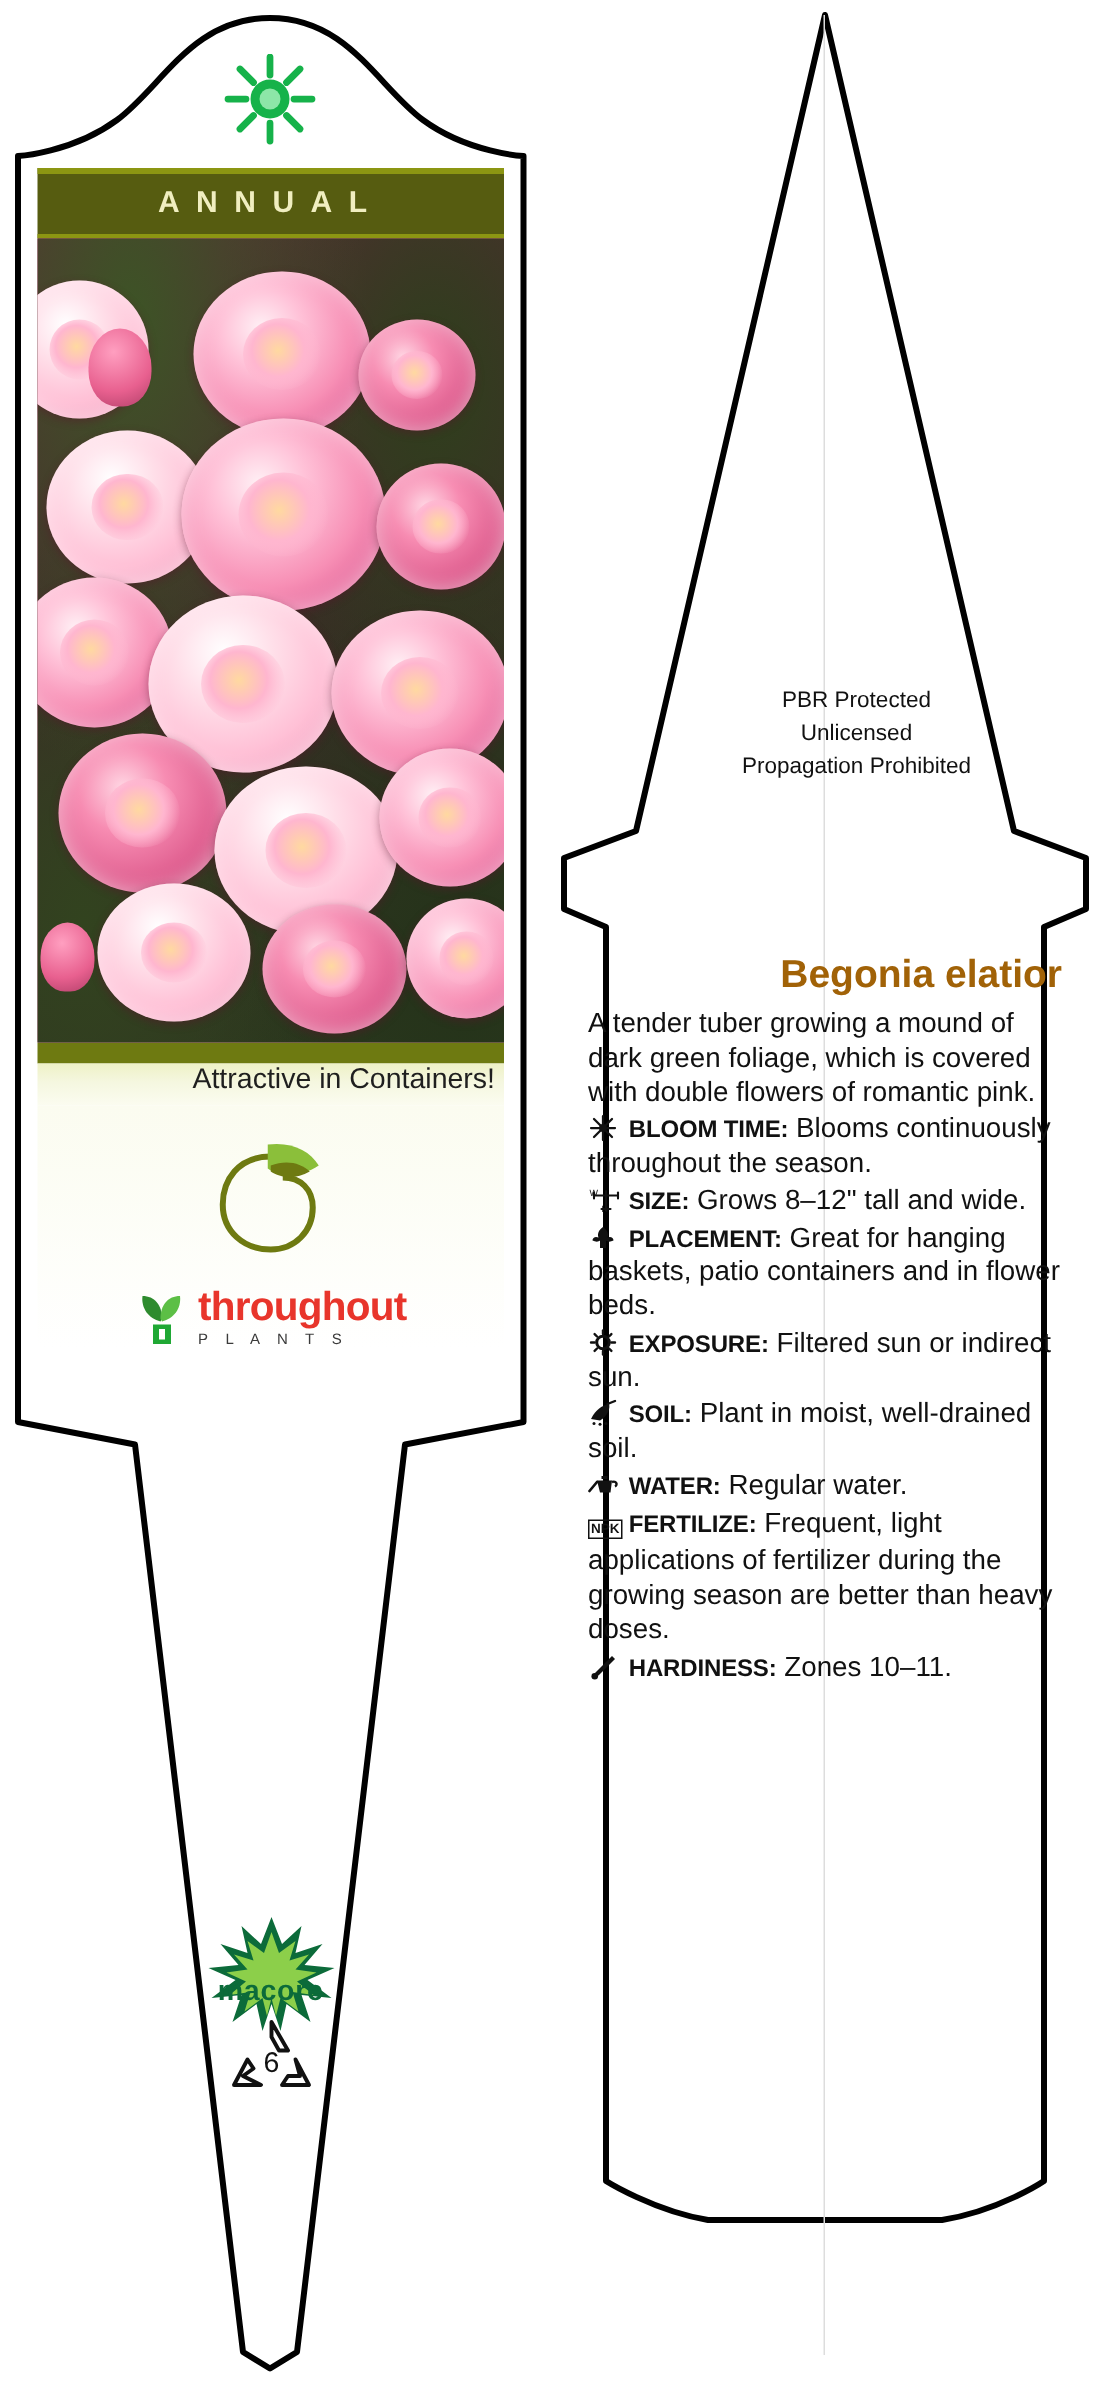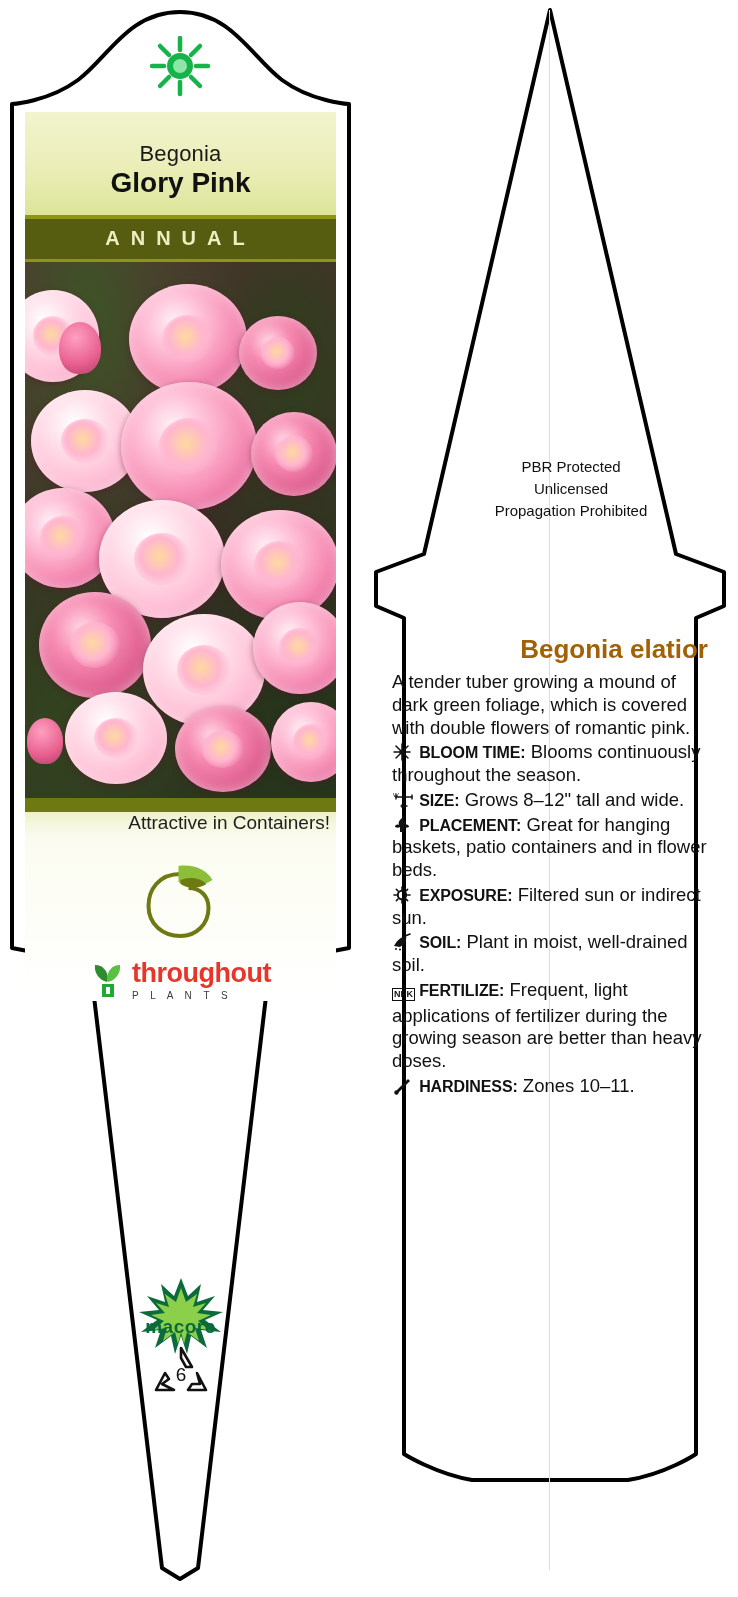--- a/index.html
+++ b/index.html
@@ -261,24 +261,20 @@
         <line x1="43" y1="41" x2="52" y2="50"></line>
         <line x1="52" y1="10" x2="43" y2="19"></line>
         <line x1="21" y1="41" x2="12" y2="50"></line>
       </g>
       <circle cx="32" cy="30" r="7" fill="#8de6a8"></circle>
     </g>
   </svg>
 
   <div class="front-content">
 
-    <div class="title-block">
-      <div class="genus-name">Begonia</div>
-      <div class="cultivar-name">Glory Pink</div>
-    </div>
 
     <div class="annual-bar">
       <span class="annual-text">ANNUAL</span>
     </div>
 
     <div class="photo">
       <div class="leafbg"></div>
 
       <div class="blossom pale" style="left:-18px; top:28px;  width:92px;  height:92px;"></div>
       <div class="bud" style="left:34px;  top:60px;  width:42px;  height:52px;"></div>
@@ -445,20 +441,32 @@
                 <circle cx="4" cy="16" r="1"></circle>
                 <circle cx="8" cy="16.5" r="1"></circle>
                 <circle cx="12" cy="16" r="1"></circle>
               </g>
           </svg>
         </span>
         <span class="spec-label">SOIL:</span>
         <span>Plant in moist, well-drained soil.</span>
       </div>
 
+      <div class="spec-line">
+        <span class="spec-ico">
+          <svg width="22" height="18" viewBox="0 0 22 18">
+            <path d="M6 6 L16 6 L15 14 L8 14 Z" fill="#111"></path>
+            <path d="M6 7 L1 13" stroke="#111" stroke-width="1.8" stroke-linecap="round"></path>
+            <path d="M16 7 C19 6 20 9 18 10" fill="none" stroke="#111" stroke-width="1.6"></path>
+            <path d="M9 5 L13 5 L13 3 L9 3 Z" fill="#111"></path>
+          </svg>
+        </span>
+        <span class="spec-label">WATER:</span>
+        <span>Regular water.</span>
+      </div>
 
       <div class="spec-line">
         <span class="spec-ico">
           <span class="npk-box">NPK</span>
         </span>
         <span class="spec-label">FERTILIZE:</span>
         <span>Frequent, light applications of fertilizer during the growing season are better than heavy doses.</span>
       </div>
 
       <div class="spec-line">

